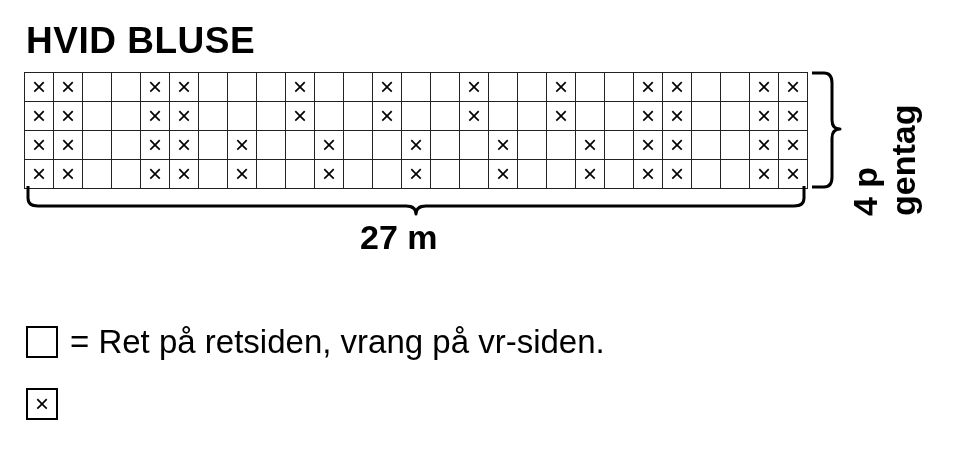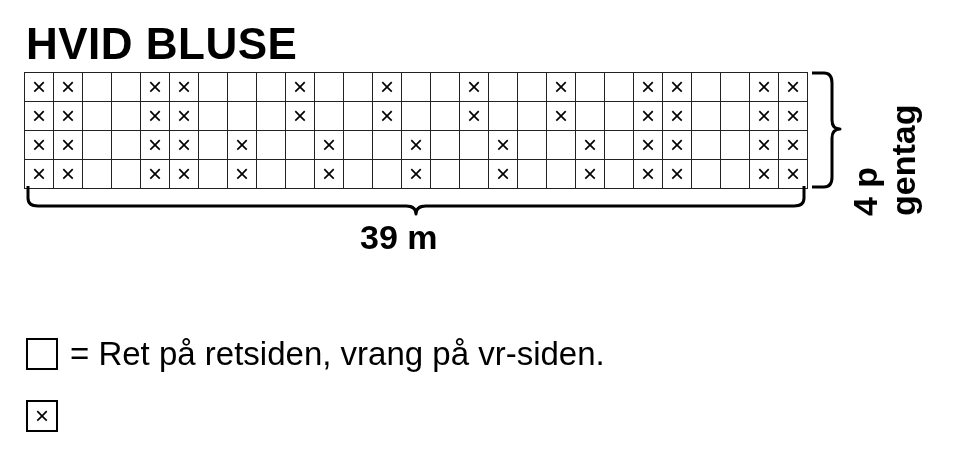--- a/index.html
+++ b/index.html
@@ -20,21 +20,21 @@
     position: absolute;
     left: 0; top: 0;
     width: 960px;
     height: 466px;
   }
 
   .title {
     position: absolute;
     left: 26px;
     top: 22px;
-    font-size: 44px;
+    font-size: 37px;
     font-weight: 700;
     letter-spacing: 0.5px;
     line-height: 1;
     white-space: nowrap;
   }
 
   
   #chart-wrap {
     position: absolute;
     left: 24px;
@@ -116,21 +116,20 @@
     position: absolute;
     left: 26px;
     top: 318px;
     width: 900px;
   }
   .legend-row {
     display: flex;
     align-items: center;
     height: 48px;
     margin-bottom: 14px;
-    margin-top: 12px;
   }
   .legend-box {
     width: 32px;
     height: 32px;
     border: 2px solid #000000;
     box-sizing: border-box;
     margin-right: 12px;
     display: flex;
     align-items: center;
     justify-content: center;
@@ -497,21 +496,21 @@
       <path d="M4,0 L4,12 Q4,20 14,20 L382,20 Q392,20 392,28 Q392,20 402,20 L770,20 Q780,20 780,12 L780,0" fill="none" stroke="#000000" stroke-width="3" stroke-linecap="round" stroke-linejoin="round"></path>
     </svg>
   </div>
 
   <div class="bracket-right">
     <svg width="30" height="120" viewBox="0 0 30 120" xmlns="http://www.w3.org/2000/svg">
       <path d="M0,3 L12,3 Q20,3 20,13 L20,50 Q20,59 28,59 Q20,59 20,68 L20,107 Q20,117 12,117 L0,117" fill="none" stroke="#000000" stroke-width="3" stroke-linecap="round" stroke-linejoin="round"></path>
     </svg>
   </div>
 
-  <div class="label-27m">39 m</div>
+  <div class="label-27m">27 m</div>
 
   <div class="label-4p">
     <span class="l1">4 p</span>
     <span class="l2">gentag</span>
   </div>
 
   <div class="legend">
     <div class="legend-row">
       <div class="legend-box">
         <span class="x"></span>

